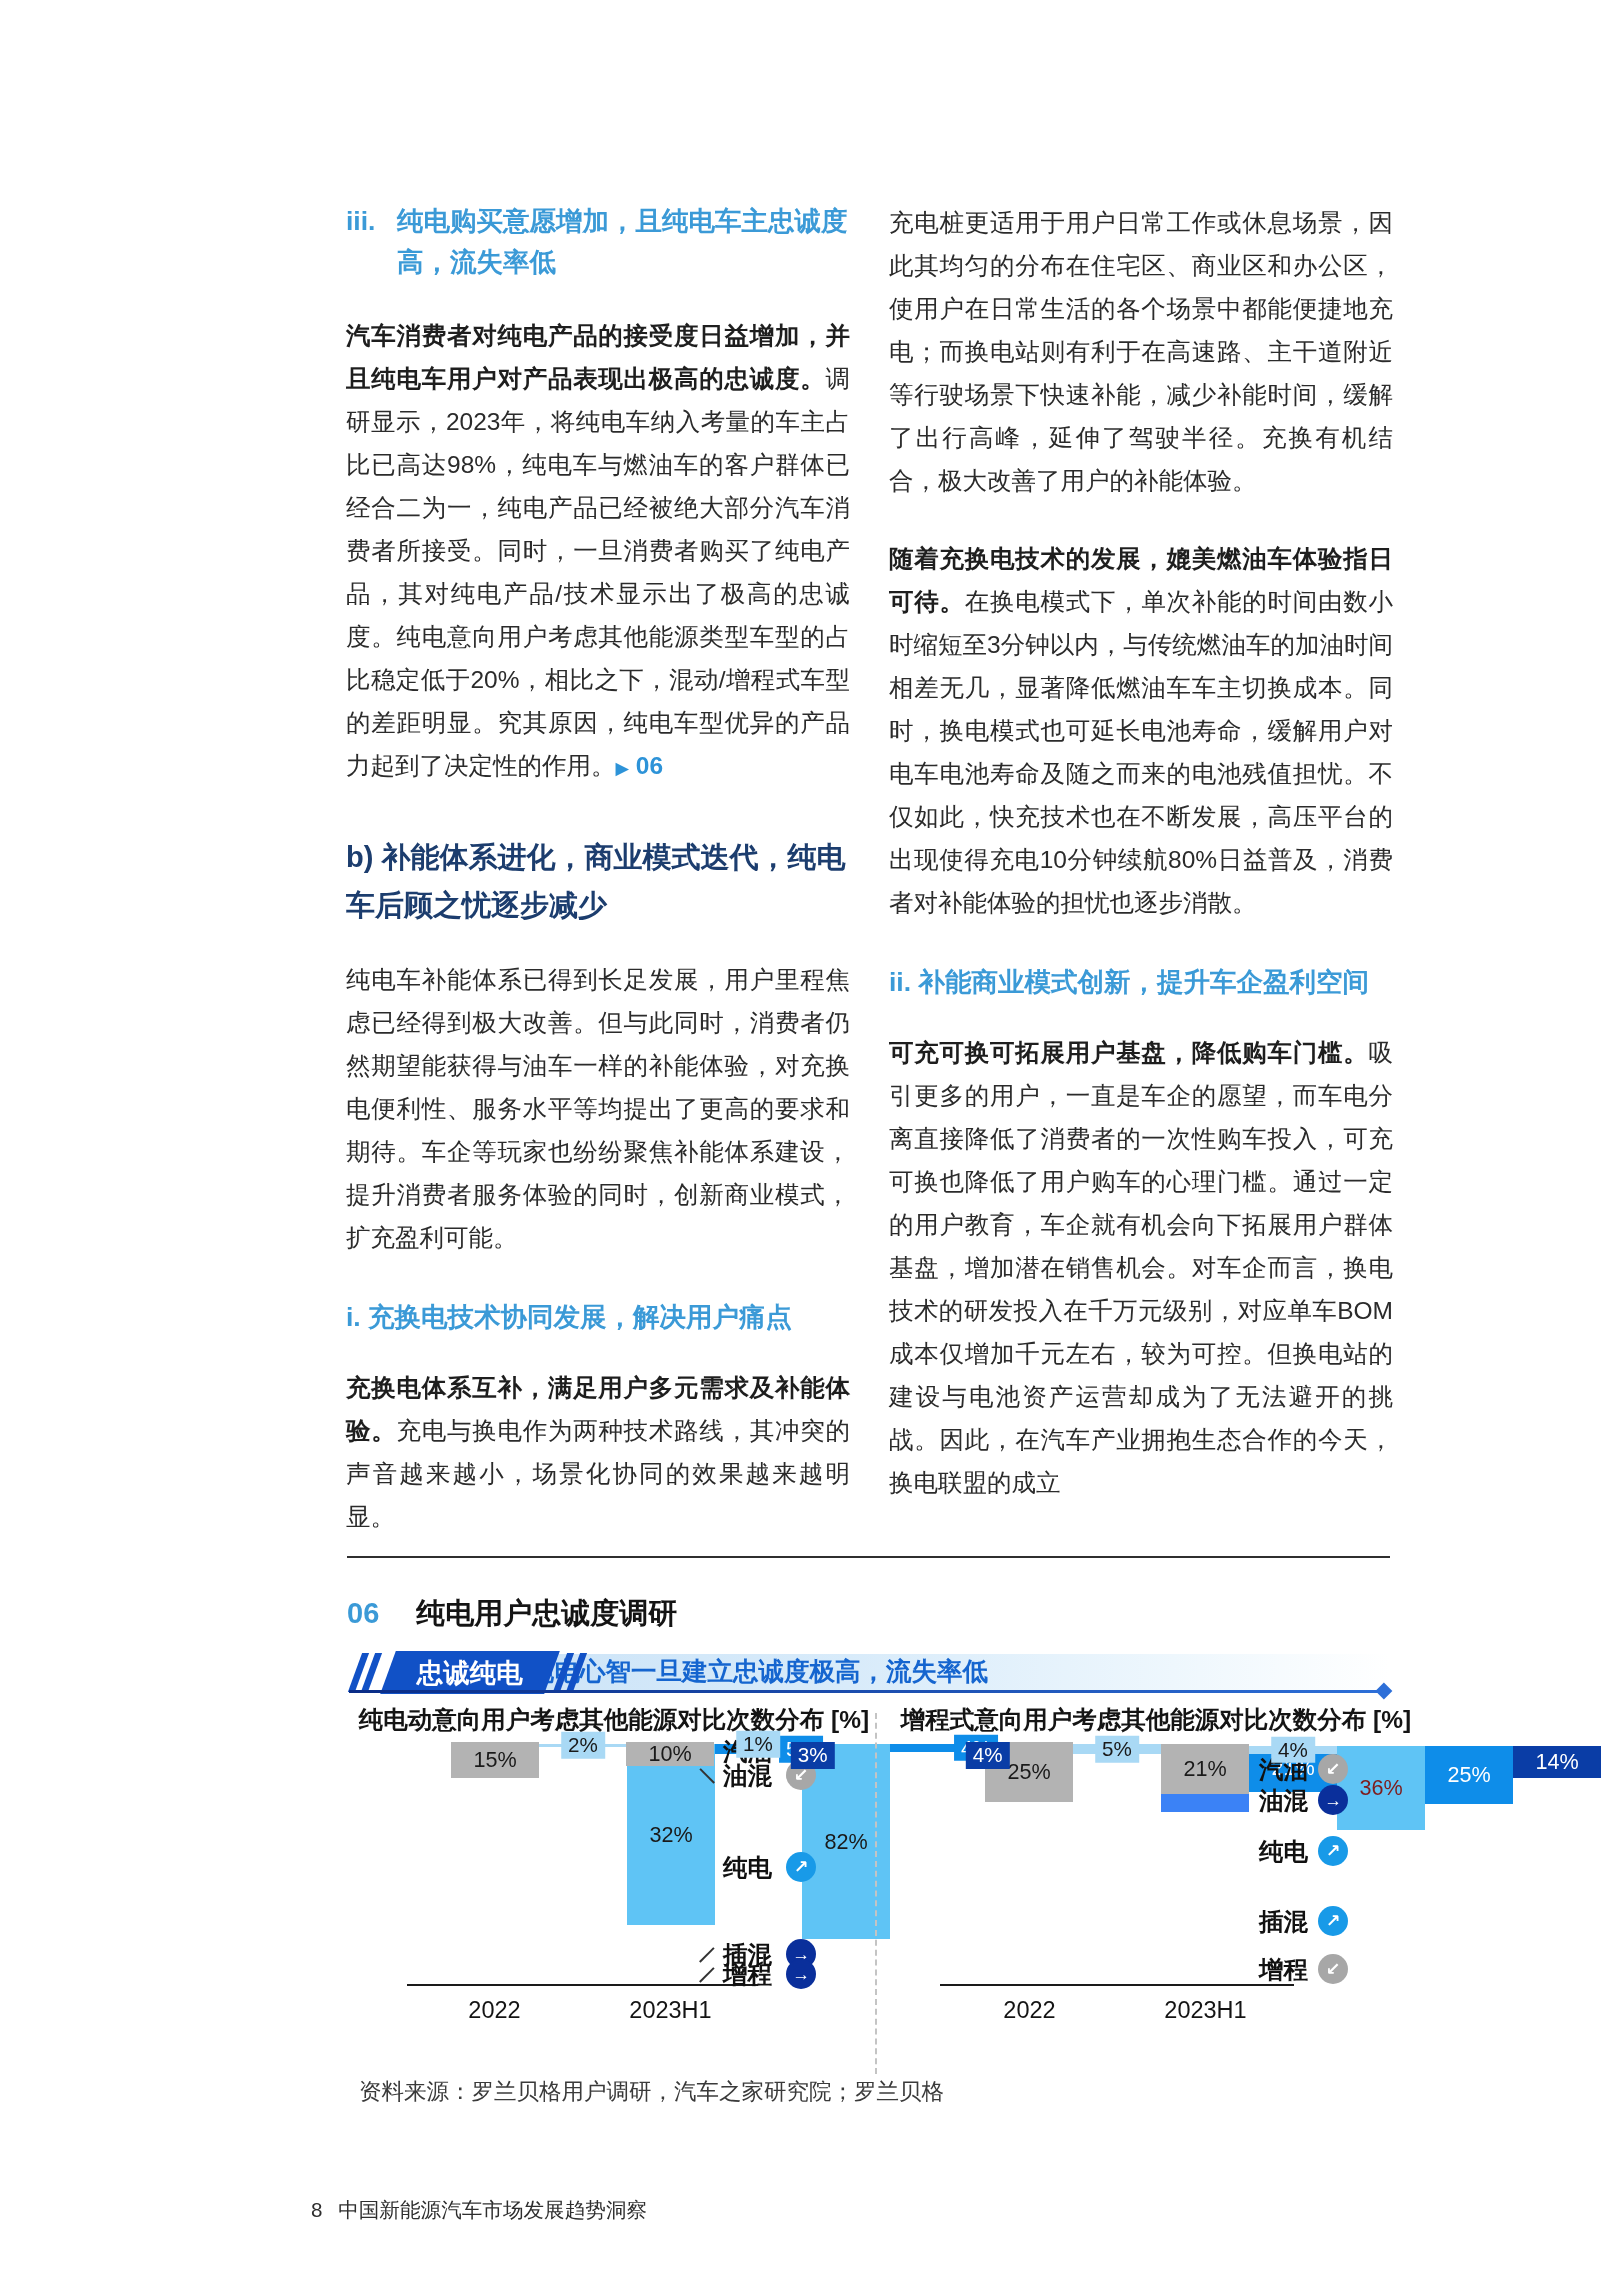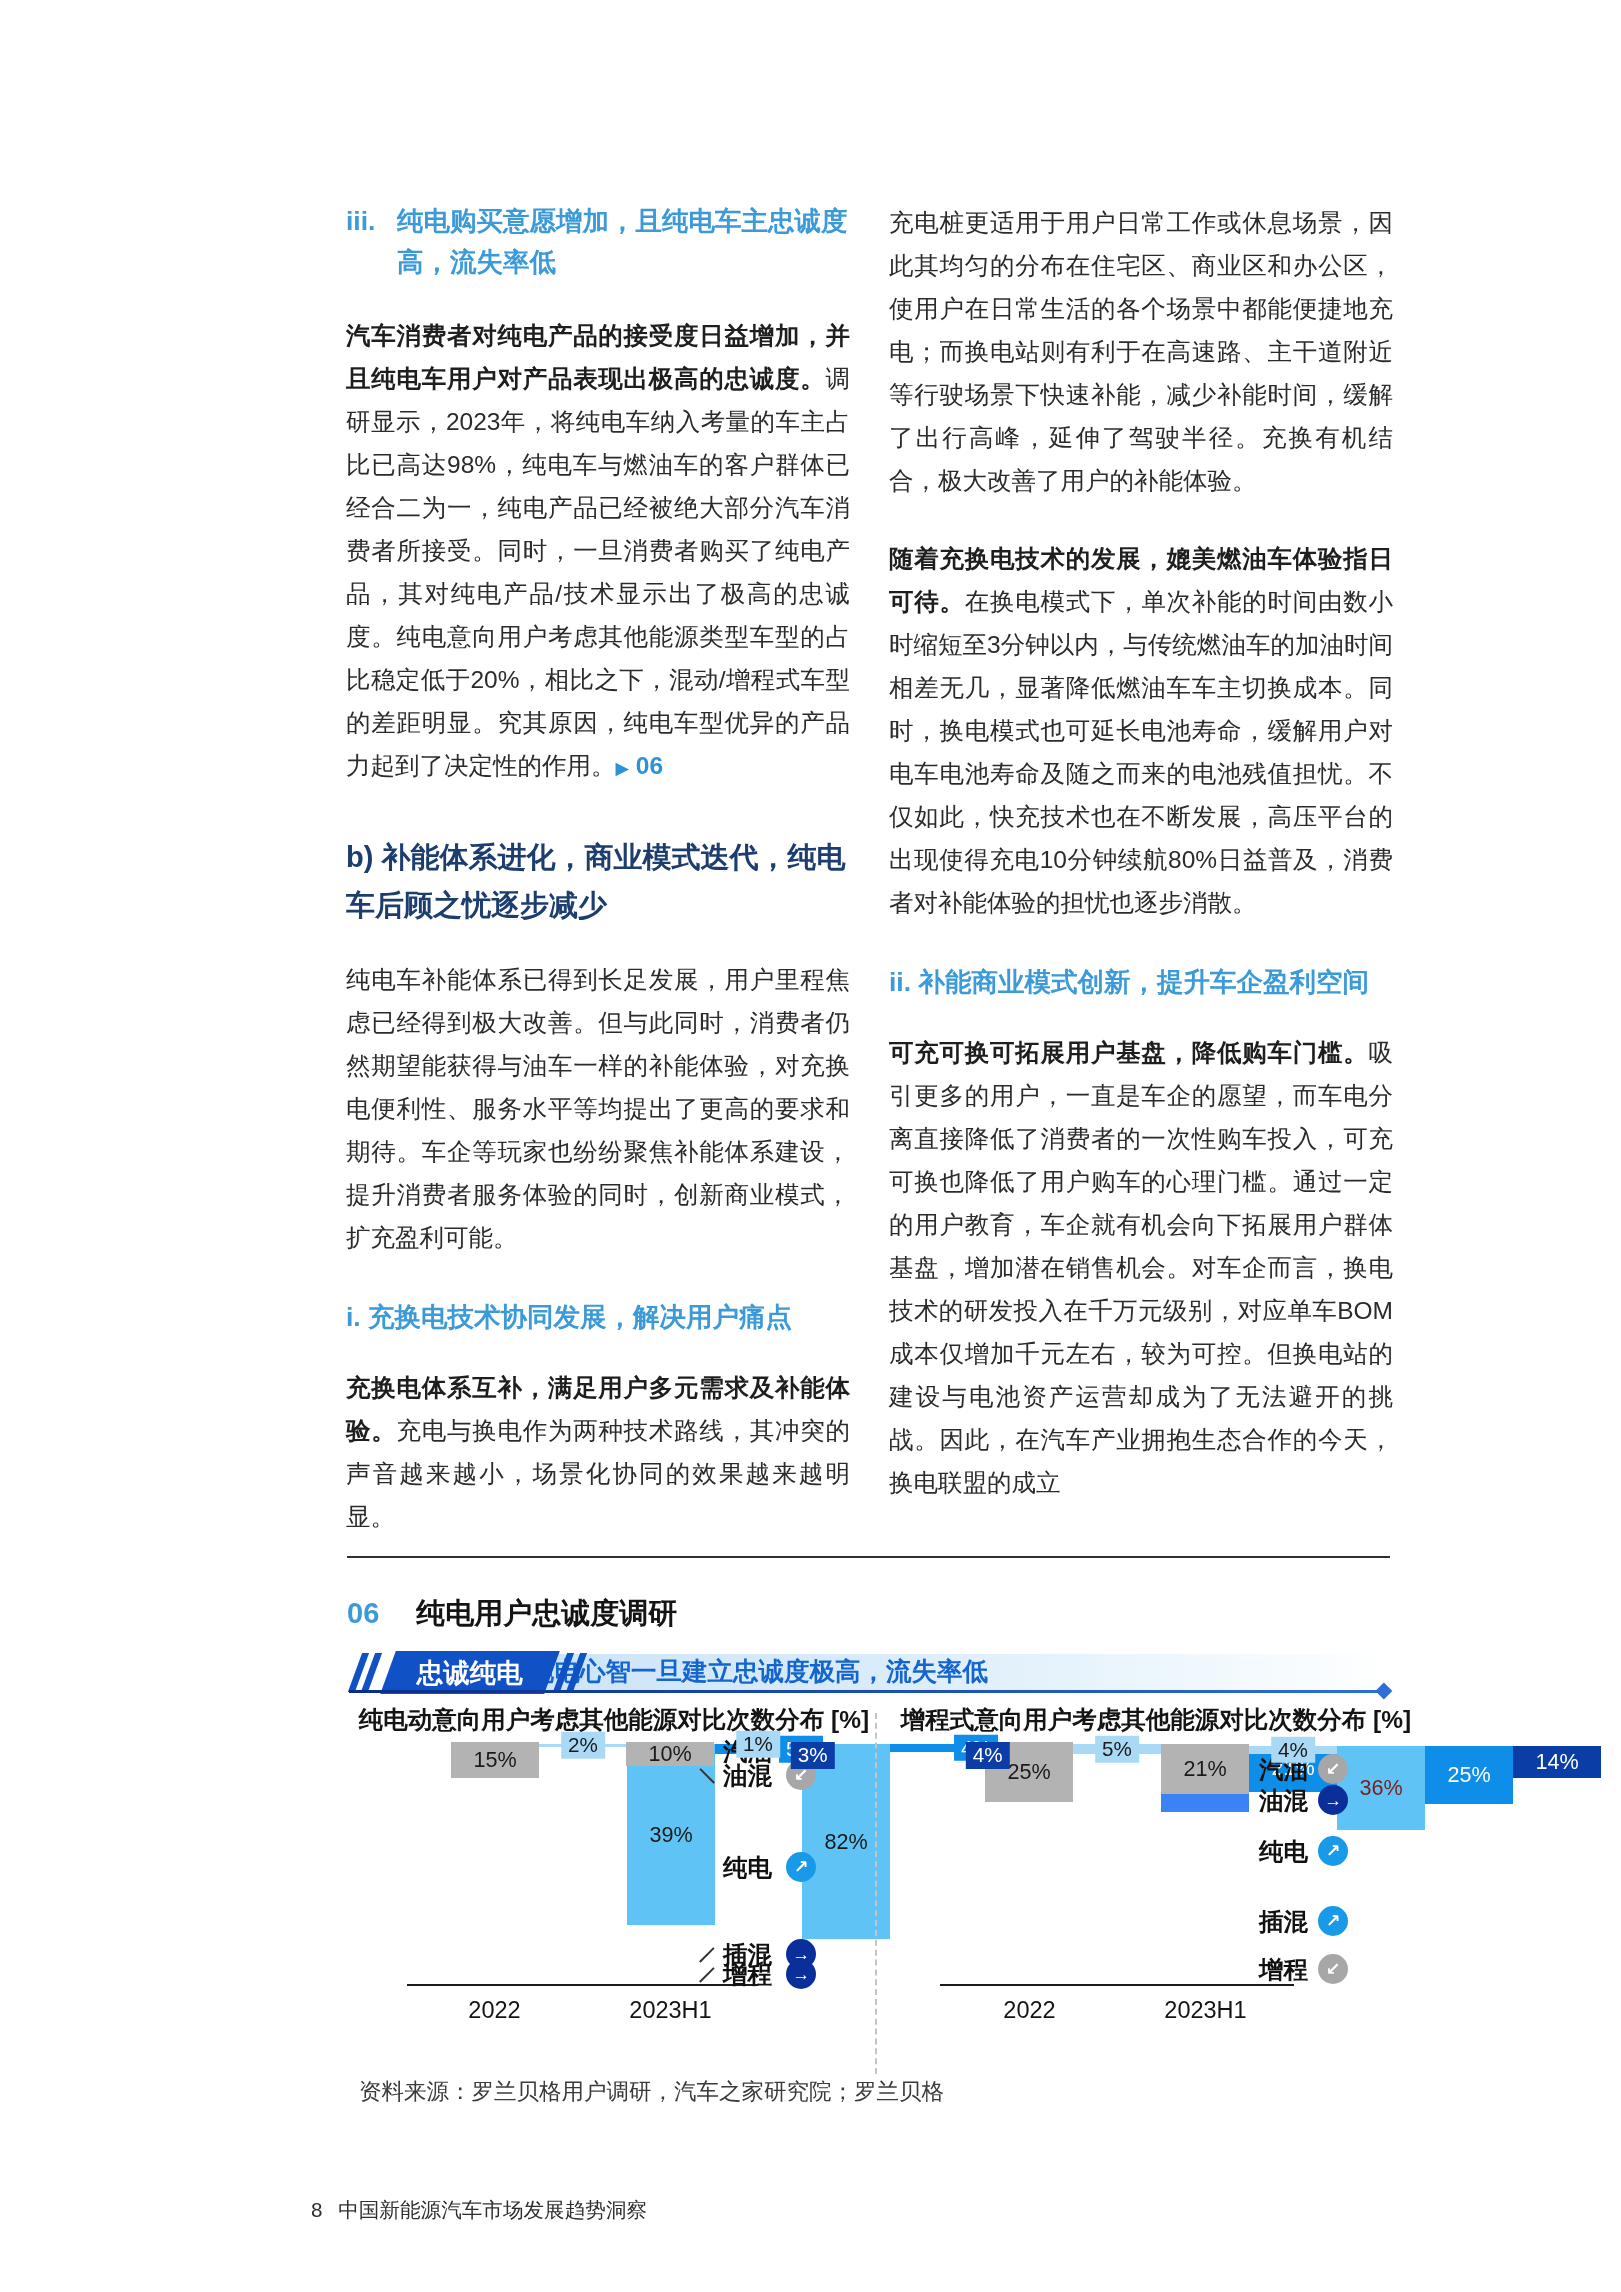--- a/index.html
+++ b/index.html
@@ -99,21 +99,21 @@
     <div id="chart-plot-0">
         <div class="axis" style="left: 60px; top: 281px; width: 351px;"></div>
         <div class="bar" style="left: 104px; top: 39px; height: 243px;">
           <div class="seg" style="height: 36px; background: rgb(179, 179, 179);">
             <span class="seg-label" style="color: rgb(26, 26, 26);">15%</span>
           </div>
           <div class="seg" style="height: 4.8px; background: rgb(169, 217, 245);">
             <span class="pct-badge" style="background: rgb(169, 217, 245); color: rgb(26, 26, 26); left: 50%; top: 50%; transform: translate(-50%, -50%);">2%</span>
           </div>
           <div class="seg" style="height: 183px; background: rgb(95, 196, 245);">
-            <span class="seg-label" style="color: rgb(26, 26, 26);">39%</span>
+            <span class="seg-label" style="color: rgb(26, 26, 26);">32%</span>
           </div>
           <div class="seg" style="height: 12px; background: rgb(14, 141, 233);">
             <span class="pct-badge" style="background: rgb(14, 141, 233); color: rgb(255, 255, 255); left: 100%; top: 50%; transform: translate(-55%, -50%);">5%</span>
           </div>
           <div class="seg" style="height: 7.2px; background: rgb(10, 61, 166);">
             <span class="pct-badge" style="background: rgb(10, 61, 166); color: rgb(255, 255, 255); left: 0px; top: -2px; transform: translateX(-28%);">3%</span>
           </div>
         </div>
         <div class="cat" style="left: 79px; top: 294px;">2022</div>
         <div class="bar" style="left: 279px; top: 39px; height: 243px;">

